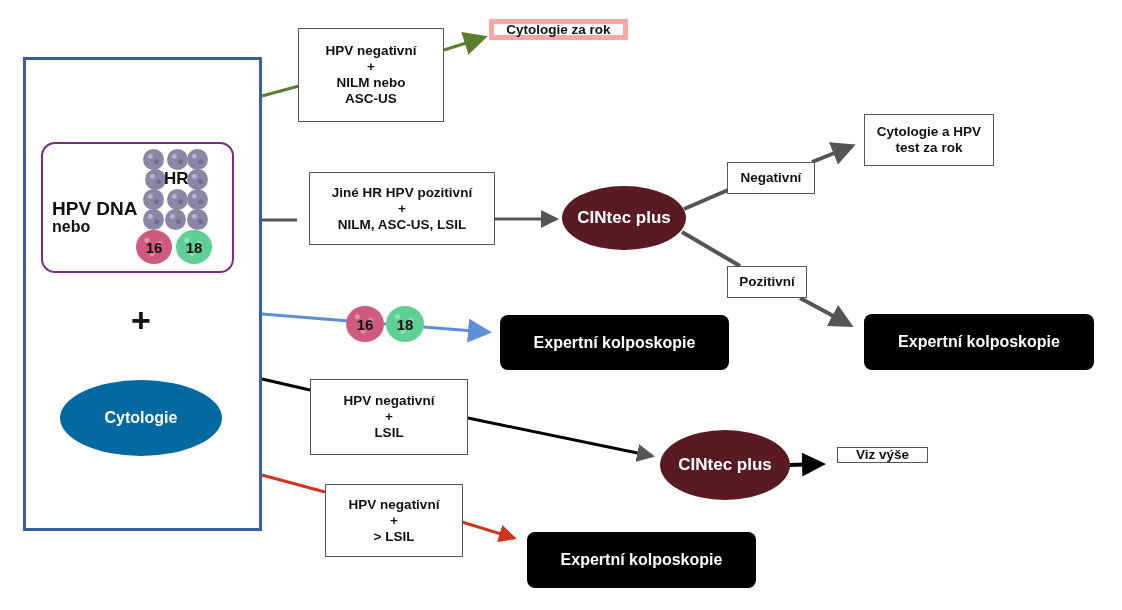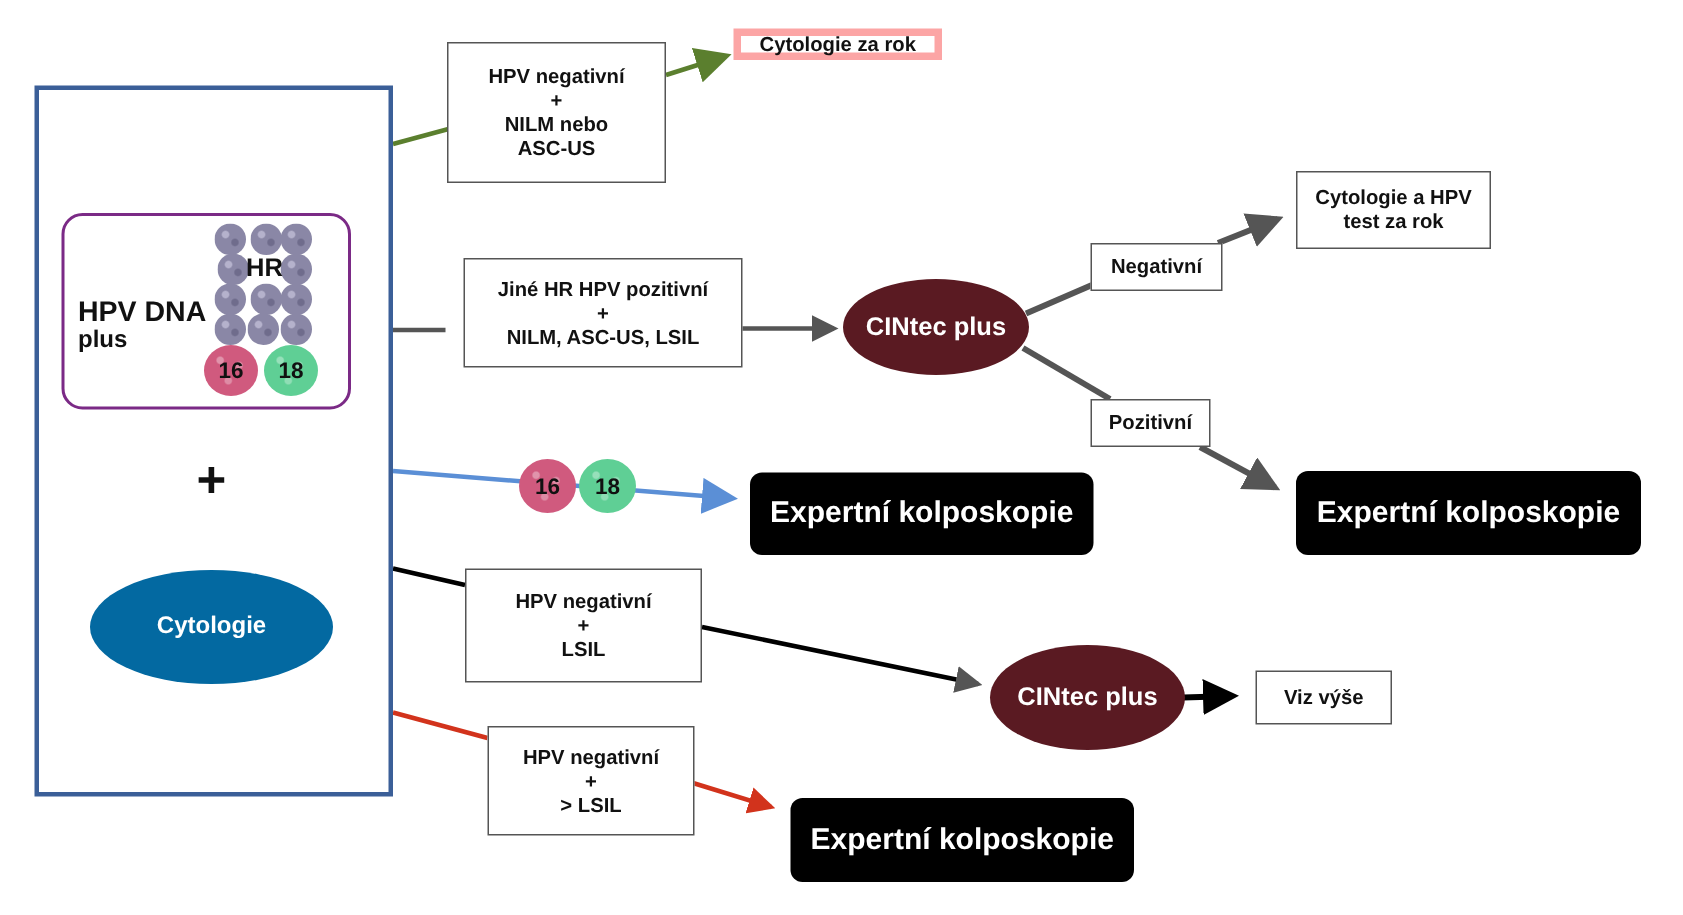--- a/index.html
+++ b/index.html
@@ -12,21 +12,21 @@
   .dna-label { left: 52px; top: 200px; font-size: 19px; line-height: 18px; }
   .dna-label .l2 { font-size: 16px; display: block; }
   .plus-big { left: 126px; top: 303px; font-size: 34px; line-height: 34px; width: 30px; text-align: center; }
   .cyto-ellipse { left: 60px; top: 380px; width: 162px; height: 76px; border-radius: 50%; background: #0369a1;
                   color: #fff; display: flex; align-items: center; justify-content: center; font-size: 16px; }
   .box { border: 1.5px solid #555; background: #fff; text-align: center; font-size: 13.5px; line-height: 16px;
          display: flex; flex-direction: column; justify-content: center; align-items: center; }
   .cintec { border-radius: 50%; background: #5a1a22; color: #fff; display: flex; align-items: center;
             justify-content: center; font-size: 17px; }
   .expert { background: #000; color: #fff; border-radius: 8px; display: flex; align-items: center;
-            justify-content: center; font-size: 20px; }
+            justify-content: center; font-size: 16px; }
   .virus { border-radius: 50%; display: flex; align-items: center; justify-content: center; font-size: 15px; color: #111;
            background-image: radial-gradient(circle at 30% 30%, rgba(255,255,255,0.35) 0 2px, transparent 3px),
                              radial-gradient(circle at 65% 40%, rgba(255,255,255,0.3) 0 2px, transparent 3px),
                              radial-gradient(circle at 45% 70%, rgba(255,255,255,0.3) 0 2px, transparent 3px); }
   .hr-dot { width: 21px; height: 21px; border-radius: 50%; background: #8a87a6;
             background-image: radial-gradient(circle at 35% 35%, #b5b2cc 0 2px, transparent 3px),
                               radial-gradient(circle at 65% 60%, #6f6c8c 0 2px, transparent 3px); }
   .hr-label { font-size: 17px; }
 </style>
 </head>
@@ -68,21 +68,21 @@
   <line x1="789" y1="465" x2="822" y2="464" stroke="#000" stroke-width="4" marker-end="url(#mBlack)"></line>
 
   <line x1="262" y1="475" x2="325" y2="492" stroke="#d2331c" stroke-width="3"></line>
   <line x1="462" y1="522" x2="514" y2="538" stroke="#d2331c" stroke-width="3" marker-end="url(#mRed)"></line>
 </svg>
 
 <div class="abs outer"></div>
 <div class="abs dna-box"></div>
 <div class="abs dna-label">
   <span>HPV DNA</span>
-  <span class="l2">plus</span>
+  <span class="l2">nebo</span>
 </div>
 
 <div class="abs" style="left:143px; top:149px; width:70px; height:80px;">
   <div class="abs hr-dot" style="left:0;top:0"></div>
   <div class="abs hr-dot" style="left:24px;top:0"></div>
   <div class="abs hr-dot" style="left:44px;top:0"></div>
   <div class="abs hr-dot" style="left:2px;top:20px"></div>
   <div class="abs hr-dot" style="left:44px;top:20px"></div>
   <div class="abs hr-dot" style="left:0;top:40px"></div>
   <div class="abs hr-dot" style="left:24px;top:40px"></div>
@@ -147,21 +147,21 @@
 </div>
 
 <div class="abs box" style="left:310px; top:379px; width:158px; height:76px;">
   <span>HPV negativní</span>
   <span>+</span>
   <span>LSIL</span>
 </div>
 <div class="abs cintec" style="left:660px; top:430px; width:130px; height:70px;">
   <span>CINtec plus</span>
 </div>
-<div class="abs box" style="left:837px; top:447px; width:91px; height:36px;">
+<div class="abs box" style="left:837px; top:447px; width:91px; height:16px;">
   <span>Viz výše</span>
 </div>
 
 <div class="abs box" style="left:325px; top:484px; width:138px; height:73px;">
   <span>HPV negativní</span>
   <span>+</span>
   <span>&gt; LSIL</span>
 </div>
 <div class="abs expert" style="left:527px; top:532px; width:229px; height:56px;">
   <span>Expertní kolposkopie</span>

